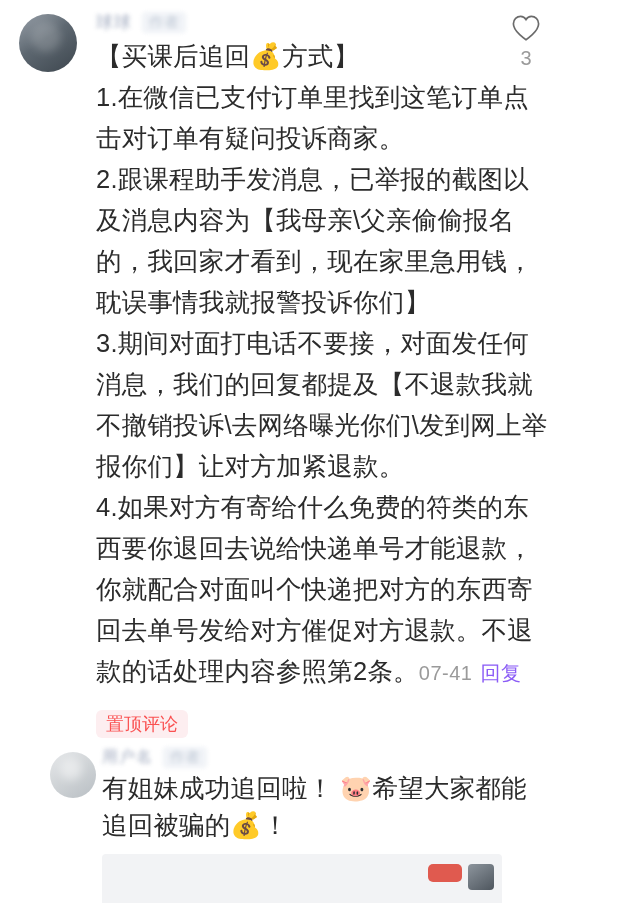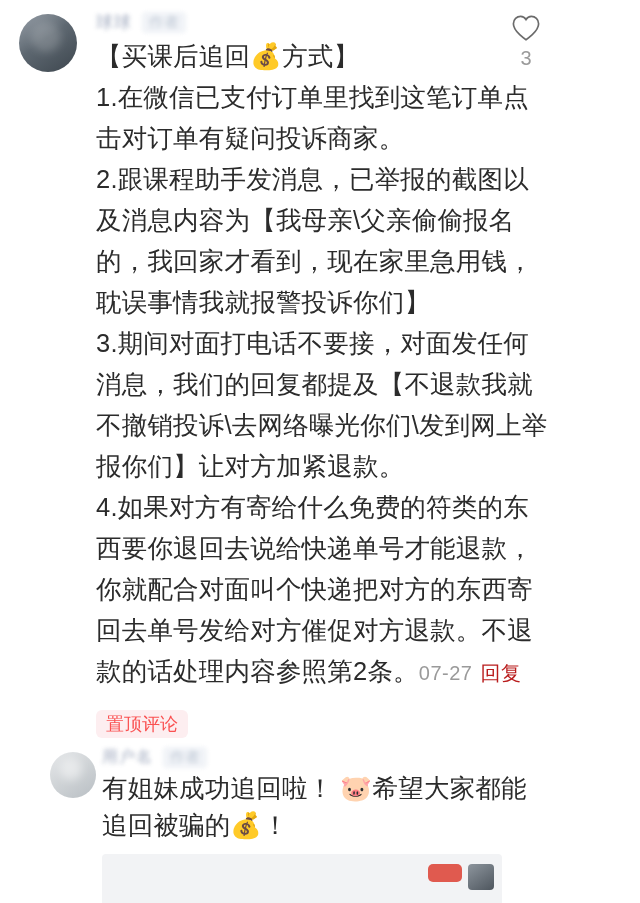--- a/index.html
+++ b/index.html
@@ -105,21 +105,21 @@
     white-space: pre-wrap;
     word-break: break-word;
   }
   .content .ts {
     font-size: 20px;
     color: #9a9a9a;
     letter-spacing: 0.5px;
   }
   .content .reply-link {
     font-size: 20px;
-    color: #b91c1c;
+    color: #8b5cf6;
     letter-spacing: 0.5px;
     margin-left: 8px;
   }
 
   .like-col {
     position: absolute;
     right: 14px;
     top: 14px;
     width: 48px;
     text-align: center;
@@ -228,21 +228,21 @@
     <div class="body-col">
       <div class="meta-row">
         <span class="username">球球</span>
         <span class="user-tag">作者</span>
       </div>
 
       <div class="content"><span>【买课后追回💰方式】
 1.在微信已支付订单里找到这笔订单点击对订单有疑问投诉商家。
 2.跟课程助手发消息，已举报的截图以及消息内容为【我母亲\父亲偷偷报名的，我回家才看到，现在家里急用钱，耽误事情我就报警投诉你们】
 3.期间对面打电话不要接，对面发任何消息，我们的回复都提及【不退款我就不撤销投诉\去网络曝光你们\发到网上举报你们】让对方加紧退款。
-4.如果对方有寄给什么免费的符类的东西要你退回去说给快递单号才能退款，你就配合对面叫个快递把对方的东西寄回去单号发给对方催促对方退款。不退款的话处理内容参照第2条。</span><span class="ts">07-27</span><span class="reply-link">回复</span></div>
+4.如果对方有寄给什么免费的符类的东西要你退回去说给快递单号才能退款，你就配合对面叫个快递把对方的东西寄回去单号发给对方催促对方退款。不退款的话处理内容参照第2条。</span><span class="ts">07-41</span><span class="reply-link">回复</span></div>
 
       <div class="badge-row">
         <span class="pin-badge">置顶评论</span>
       </div>
     </div>
 
     <div class="like-col">
       <svg class="heart" viewBox="0 0 32 30">
         <path d="M16 27.5 C16 27.5 2.5 19 2.5 10.5 C2.5 5.8 6.2 2.5 10.2 2.5 C13 2.5 15 4.2 16 5.9 C17 4.2 19 2.5 21.8 2.5 C25.8 2.5 29.5 5.8 29.5 10.5 C29.5 19 16 27.5 16 27.5 Z" fill="none" stroke="#6b6b6b" stroke-width="1.8"></path>
       </svg>

